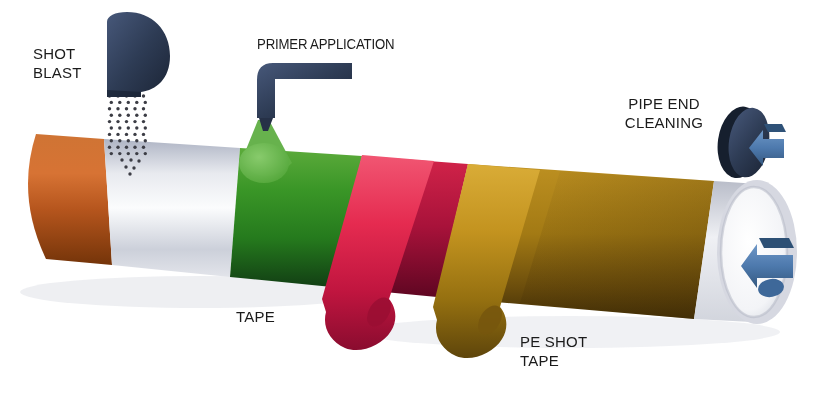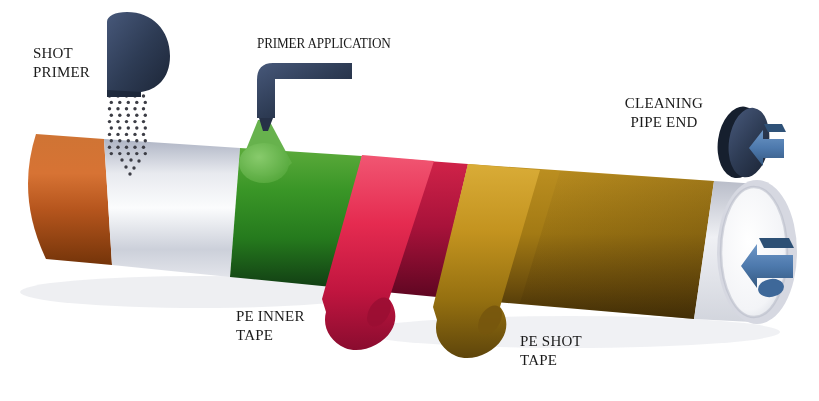--- a/index.html
+++ b/index.html
@@ -1,17 +1,17 @@
 <!DOCTYPE html>
 <html style="--background: #ffffff; --label-text: #1b1b1b; --bare-pipe-orange: #c55f22; --blasted-steel-white: #eef0f4; --primer-green: #2f8e1f; --inner-tape-red: #da2145; --outer-tape-olive: #b2871b; --equipment-navy: #2e3c55; --arrow-blue: #4d79ad; --pipe-interior-white: #ffffff;"><head>
 <meta charset="utf-8">
 <style>
   html,body{margin:0;padding:0;background:#fff;}
   #stage{position:relative;width:819px;height:401px;background:var(--background,#fff);
-         font-family:Liberation Serif, serif;overflow:hidden;}
+         font-family:Liberation Sans, sans-serif;overflow:hidden;}
   svg{position:absolute;left:0;top:0;}
   .lbl{position:absolute;color:var(--label-text,#1b1b1b);font-size:15px;line-height:19px;
        letter-spacing:.2px;white-space:nowrap;}
   .lbl span{display:block;}
   .lbl.center{text-align:center;}
   .lbl.condensed{transform:scaleX(.88);transform-origin:0 0;letter-spacing:-.2px;}
 </style>
 </head>
 <body>
 
@@ -217,34 +217,33 @@
   </g>
   <g>
     <polygon points="759,238 789,238 794,248 764,248" fill="#2d5075"></polygon>
     <ellipse cx="771" cy="288" rx="13" ry="9" transform="rotate(-10 771 288)" fill="#3e6899"></ellipse>
     <polygon points="741,266 757,244 757,255 793,255 793,278 757,278 757,288" fill="url(#gBlueArrow)"></polygon>
   </g>
 </svg>
 
 <div class="lbl" style="left:33px;top:44px">
   <span>SHOT</span>
-  <span>PRIMER</span>
+  <span>BLAST</span>
 </div>
 
 <div class="lbl condensed" style="left:257px;top:34px">
   <span>PRIMER APPLICATION</span>
 </div>
 
 <div class="lbl center" style="left:618px;top:94px;width:92px">
+  <span>PIPE END</span>
   <span>CLEANING</span>
-  <span>PIPE END</span>
 </div>
 
 <div class="lbl" style="left:236px;top:307px">
-  <span>PE INNER</span>
   <span>TAPE</span>
 </div>
 
 <div class="lbl" style="left:520px;top:332px">
   <span>PE SHOT</span>
   <span>TAPE</span>
 </div>
 
 </div>
 

